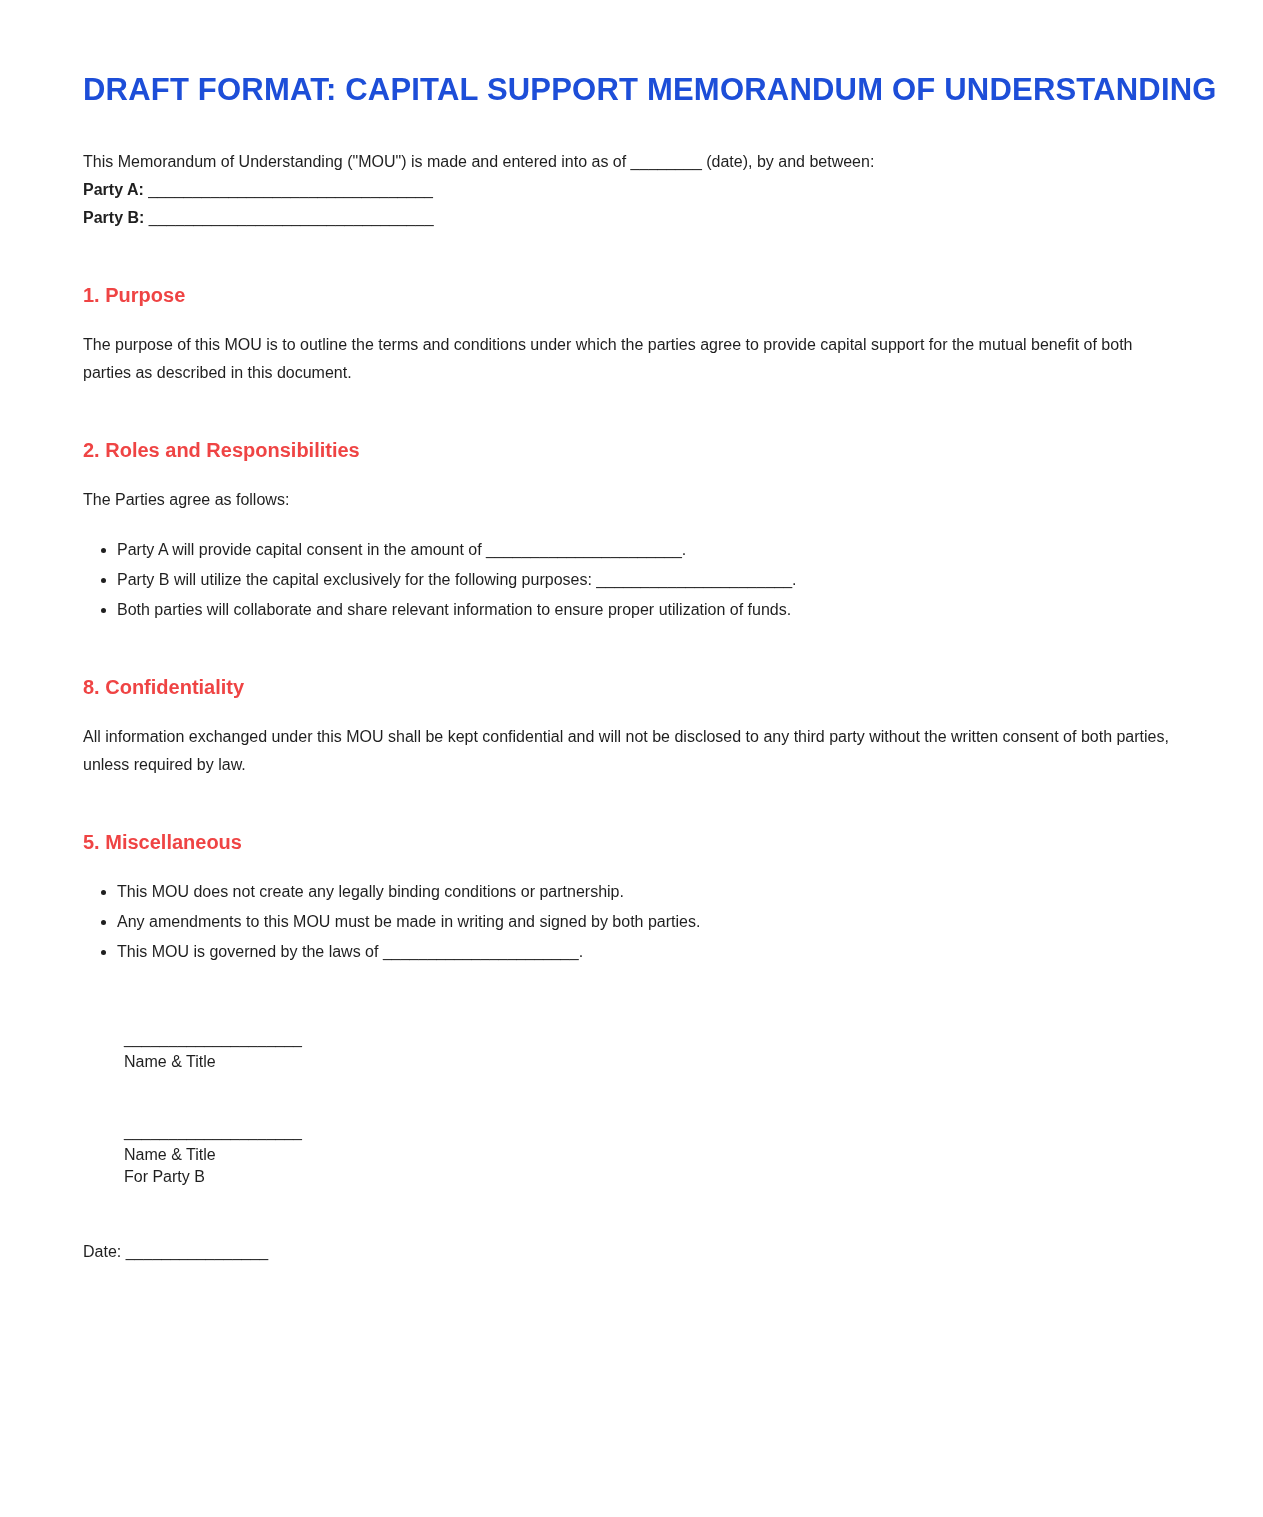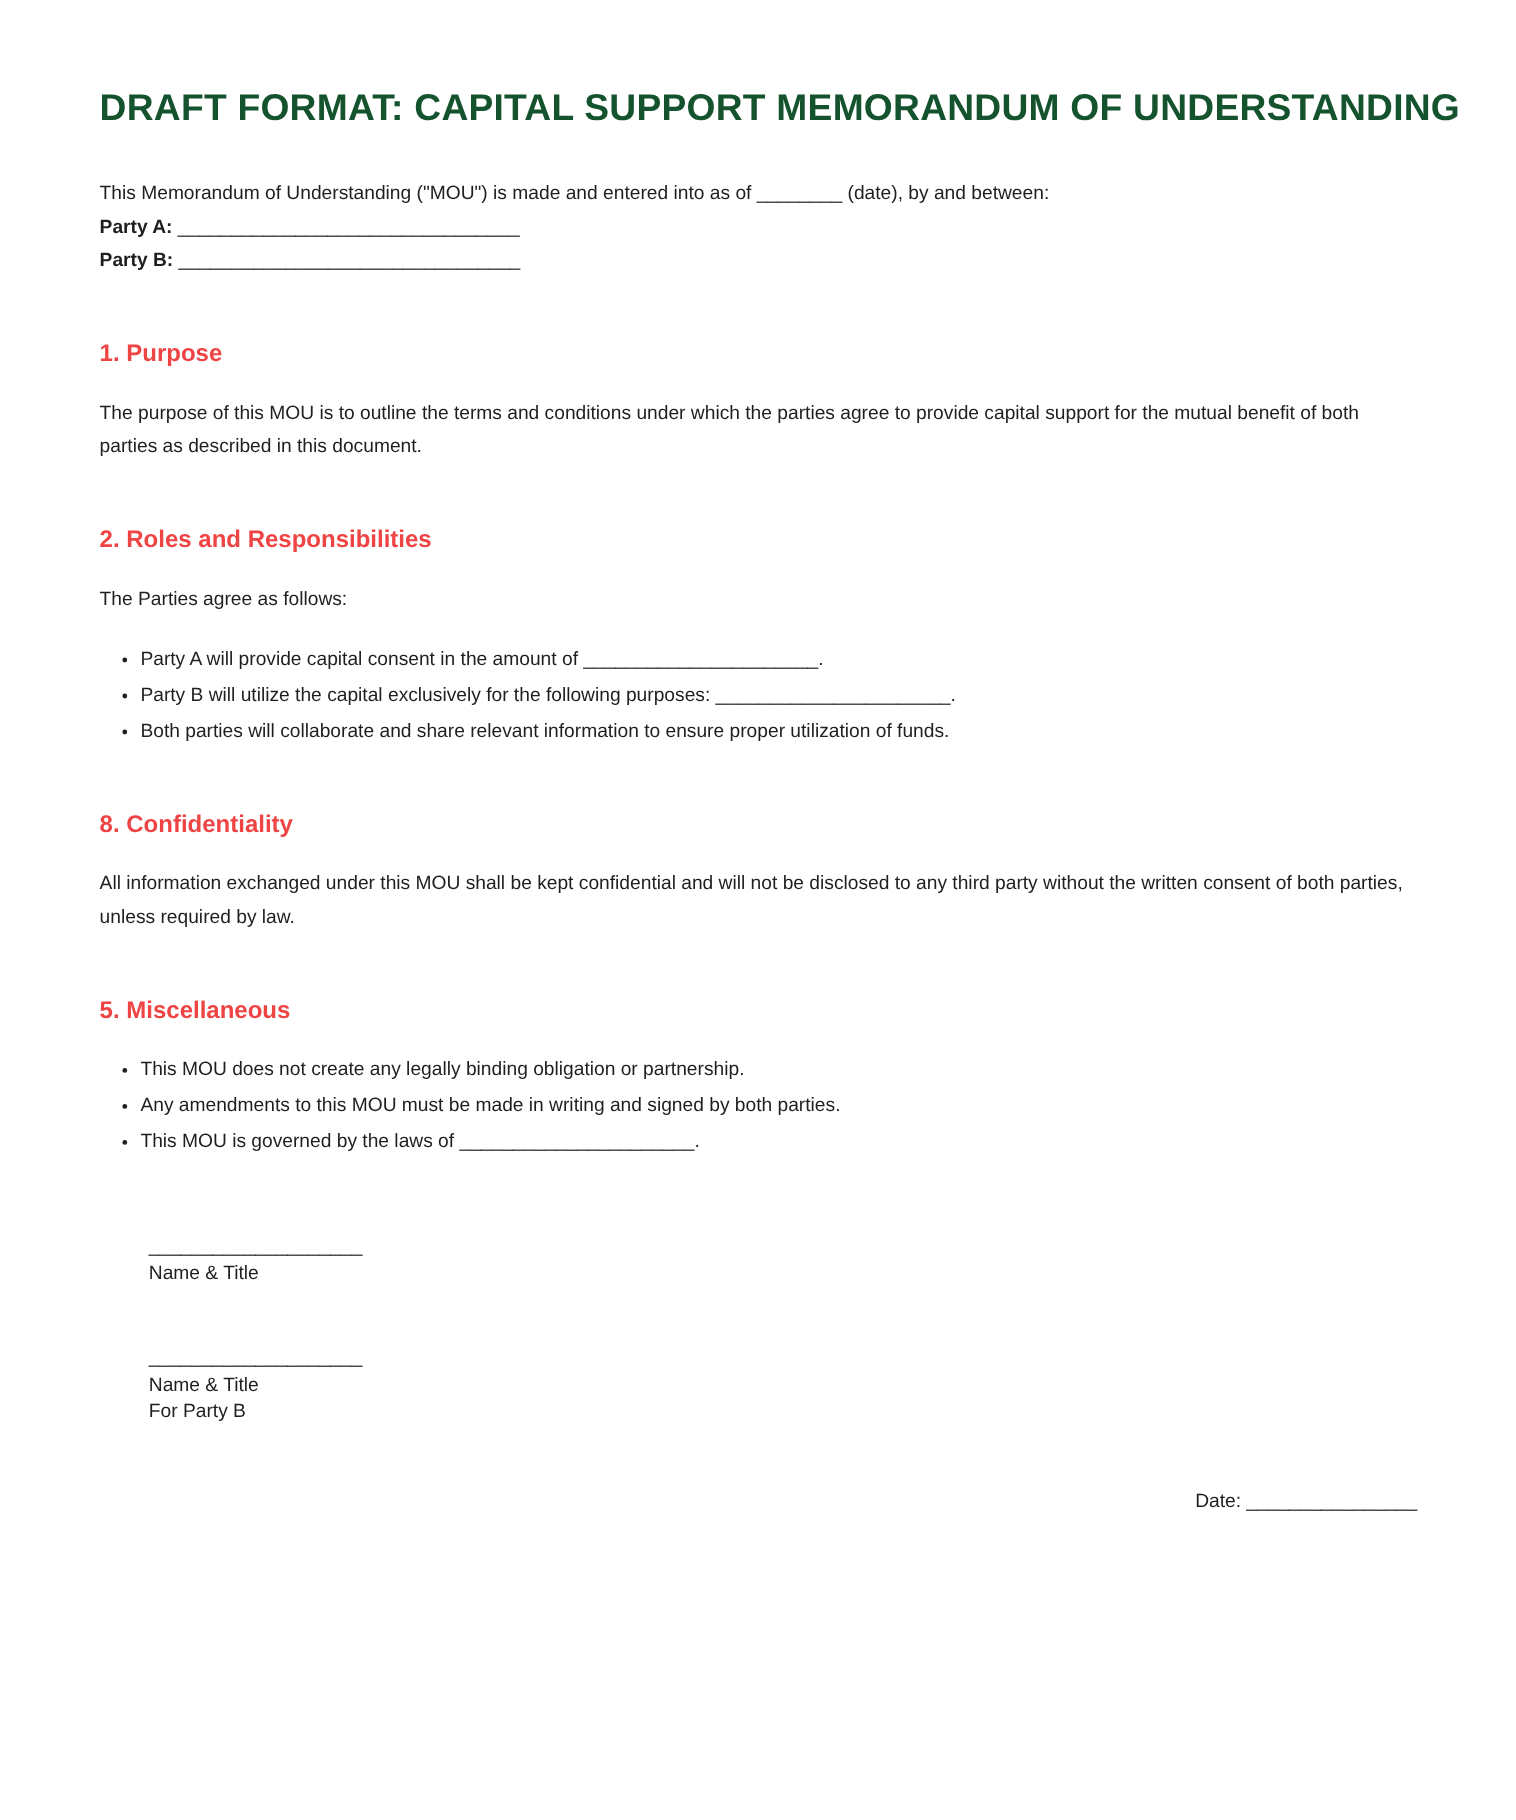--- a/index.html
+++ b/index.html
@@ -12,21 +12,21 @@
     width: 1263px;
     min-height: 1517px;
   }
   .page {
     padding: 72px 82px 60px 83px;
     width: 1263px;
   }
   h1.doc-title {
     font-size: 31px;
     font-weight: 700;
-    color: #14532d;
+    color: #1d4ed8;
     letter-spacing: 0.2px;
     margin-bottom: 40px;
     white-space: nowrap;
   }
   .intro p {
     font-size: 16px;
     line-height: 28px;
   }
   .party-line {
     font-size: 16px;
@@ -60,21 +60,20 @@
   .signature-block {
     font-size: 16px;
     line-height: 22.5px;
     margin-bottom: 48px;
     margin-left: 41px;
   }
   .date-line {
     font-size: 16px;
     line-height: 22.5px;
     margin-top: 52px;
-    text-align: right;
   }
 </style>
 </head>
 <body>
 
 <div class="page">
 
   <h1 class="doc-title">DRAFT FORMAT: CAPITAL SUPPORT MEMORANDUM OF UNDERSTANDING</h1>
 
   <div class="intro">
@@ -100,21 +99,21 @@
 
 
   <section>
     <h2>8. Confidentiality</h2>
     <p>All information exchanged under this MOU shall be kept confidential and will not be disclosed to any third party without the written consent of both parties, unless required by law.</p>
   </section>
 
   <section>
     <h2>5. Miscellaneous</h2>
     <ul class="tight">
-      <li>This MOU does not create any legally binding obligation or partnership.</li>
+      <li>This MOU does not create any legally binding conditions or partnership.</li>
       <li>Any amendments to this MOU must be made in writing and signed by both parties.</li>
       <li>This MOU is governed by the laws of ______________________.</li>
     </ul>
   </section>
 
   <div class="signature-area">
     <div class="signature-block">
       <div>____________________</div>
       <div>Name &amp; Title</div>
     </div>

